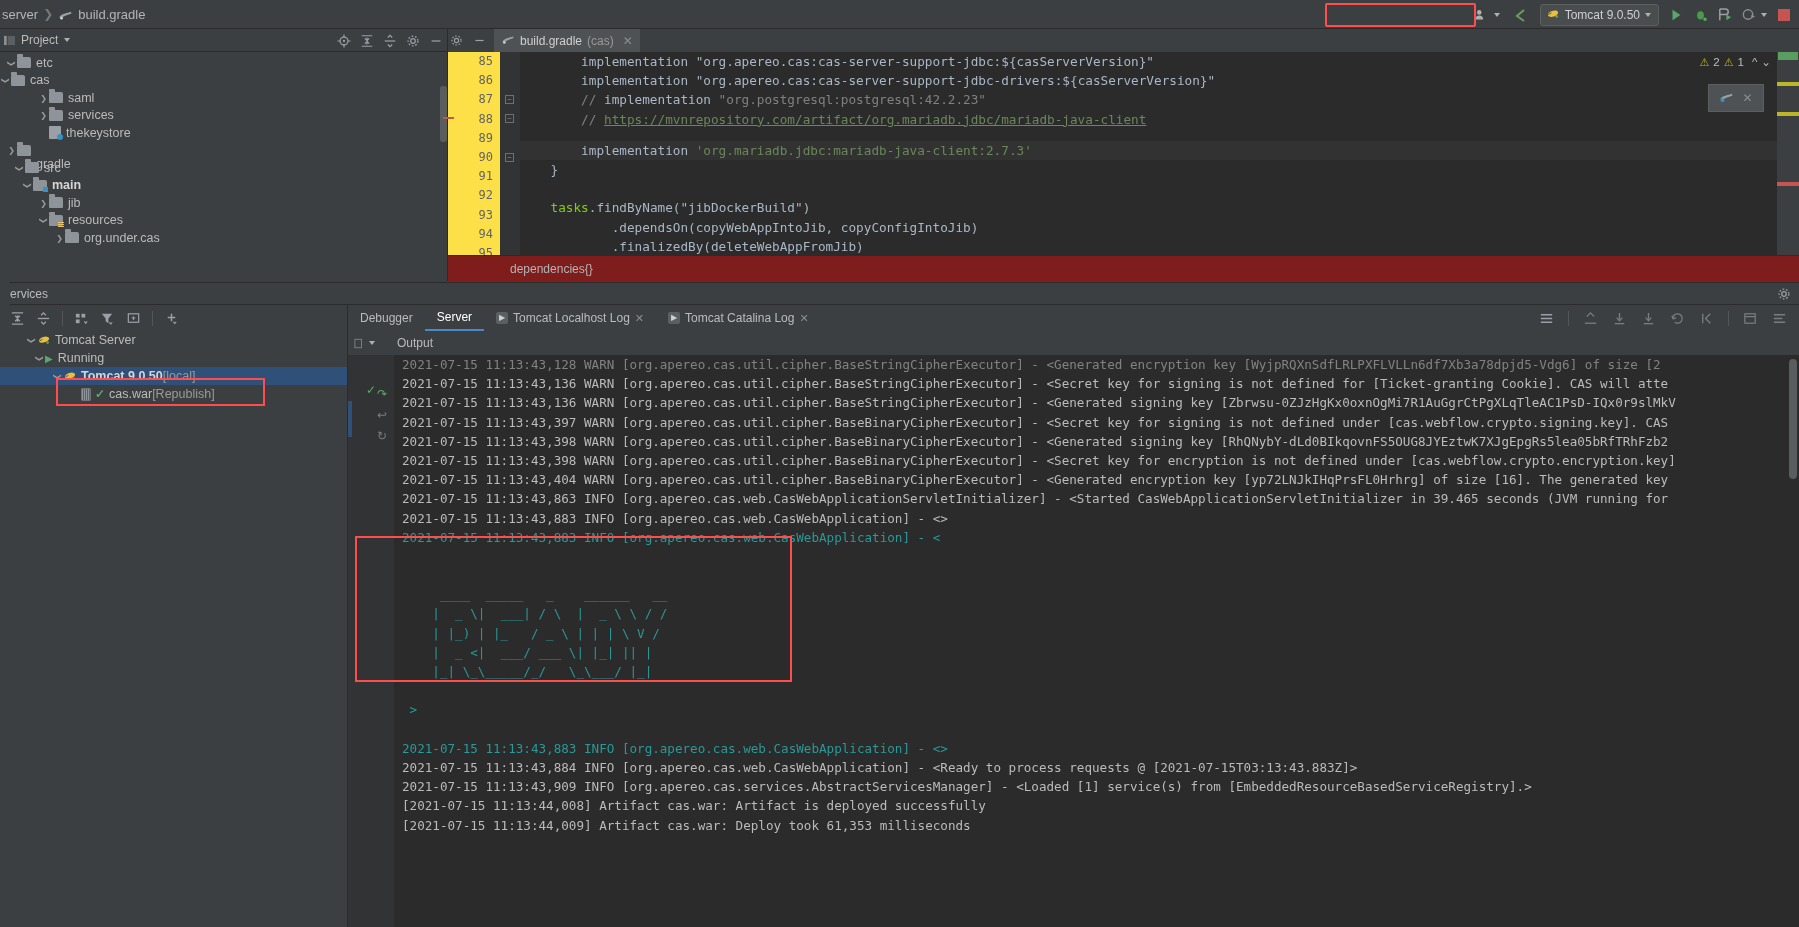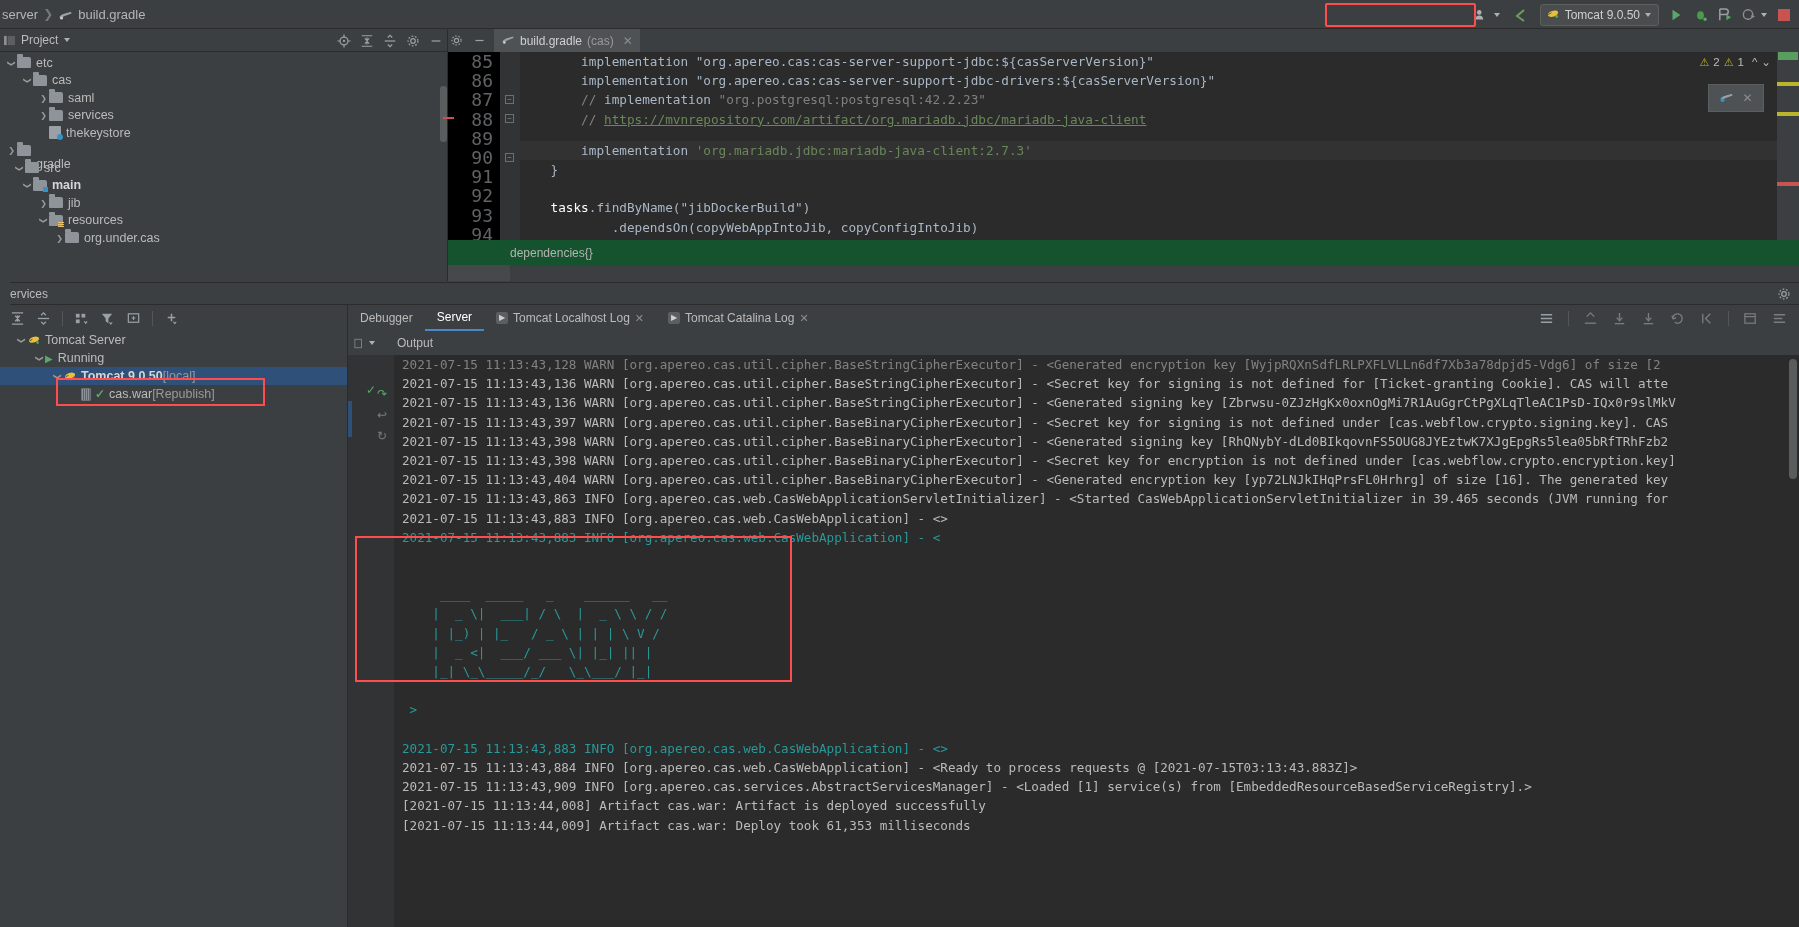--- a/index.html
+++ b/index.html
@@ -86,37 +86,37 @@
     padding: 0 7px; background: #4e5254; font-size: 12px; color: #d0d0d0;
   }
   .etab .dim { color: #9a9a9a; }
   .etab .x { color: #8d8d8d; font-size: 12px; margin-left: 4px; }
   .editor {
     position: absolute; left: 448px; top: 52px; width: 1351px; height: 203px;
     background: #2b2b2b; overflow: hidden;
   }
   .gutter {
     position: absolute; left: 0; top: 0; width: 52px; height: 203px;
-    background: #000000; color: #606366; font-family: "DejaVu Sans Mono", monospace;
-    font-size: 18px; text-align: right;
+    background: #fde047; color: #606366; font-family: "DejaVu Sans Mono", monospace;
+    font-size: 12px; text-align: right;
   }
   .gutter .ln { height: 19.2px; line-height: 19.2px; padding-right: 7px; }
   .foldcol { position:absolute; left:52px; top:0; width:20px; height:203px; background:#313335; }
   .fold-m { position:absolute; left:5px; width:9px;height:9px;border:1px solid #6c6f70; color:#8b8e8f;
     font-size:8px; line-height:7px; text-align:center; background:#313335;}
   .code {
     position: absolute; left: 72px; top: 0; width: 1279px; height: 203px;
     font-family: "DejaVu Sans Mono", monospace; font-size: 12.7px;
     white-space: pre; color: #a9b7c6;
   }
   .code .l { height: 19.2px; line-height: 19.2px; }
   .code .l.cur { background: #323232; margin-top: 12px; }
   .str { color: #6a8759; }
   .cmt { color: #808080; }
-  .fnc { color: #ffffff; }
+  .fnc { color: #84cc16; }
   .lnk { color: #6a8759; text-decoration: underline; }
   .plain { color: #a9b7c6; }
   .editor-scroll-th {
     position: absolute; left: 440px; top: 86px; width: 7px; height: 56px; background:#5a5d5e; border-radius:3px;
   }
   .redline { position:absolute; left:443px; top:117px; width:11px; height:2px; background:#c75450;}
   .inspect-bar {
     position: absolute; right: 0; top: 52px; width: 22px; height: 203px; background: #3c3f41;
   }
   .insp-warn { position:absolute; top:8px; width:22px; height:4px; background:#bbb529; left:0;}
@@ -127,22 +127,22 @@
     position:absolute; right: 28px; top: 54px; height: 16px; display:flex; align-items:center; gap:4px;
     font-size: 11.5px; color:#bbbbbb;
   }
   .warn-tri { color: #bbb529; font-size: 11px; }
   .float-panel {
     position:absolute; right: 35px; top: 84px; width: 56px; height: 28px;
     background:#4e5254; border:1px solid #5b5f60; display:flex; align-items:center; justify-content:center; gap:8px;
   }
   .split-h { position:absolute; left:448px; top:255px; width:1351px; height:1px; background:#2b2b2b;}
   .status-line {
-    position: absolute; left: 448px; top: 240px; width: 1351px; height: 25px;
-    background: #14532d; display:flex; align-items:center;
+    position: absolute; left: 448px; top: 256px; width: 1351px; height: 25px;
+    background: #7f1d1d; display:flex; align-items:center;
   }
   .status-line .txt { margin-left: 62px; font-size: 12px; color: #b4b4b4; }
   .status-grey { position:absolute; left:448px; top:256px; width:62px; height:25px; background:#45494a; }
 
   
   .svc-header {
     position: absolute; left: 0; top: 282px; width: 1799px; height: 23px;
     background: #3c3f41; display:flex; align-items:center;
     border-top: 1px solid #2b2b2b; border-bottom:1px solid #2b2b2b;
   }
@@ -336,21 +336,21 @@
       </span>
     </div>
   </div>
 
   <div class="proj-tree" id="proj-tree">
       <div class="tnode" style="padding-left: 6px;">
         <span class="tw dn-chev"></span>
         <span class="folder"></span>
         <span class="">etc</span>
       </div>
-      <div class="tnode" style="padding-left: 22px;">
+      <div class="tnode" style="">
         <span class="tw dn-chev"></span>
         <span class="folder"></span>
         <span class="">cas</span>
       </div>
       <div class="tnode" style="padding-left: 38px;">
         <span class="tw sq-chev"></span>
         <span class="folder"></span>
         <span class="">saml</span>
       </div>
       <div class="tnode" style="padding-left: 38px;">
@@ -528,21 +528,21 @@
     <span class="tb-sep"></span>
     <span>
       <svg width="15" height="15" viewBox="0 0 16 16">
           <path d="M8 3 v8 M4 7 h8" stroke="#9aa0a6" stroke-width="1.6"></path>
           <path d="M10 11.5 L11.5 13.5 L13 11.5" stroke="#9aa0a6" stroke-width="1.2" fill="none"></path>
         </svg>
     </span>
   </div>
 
   <div class="svc-tree" id="svc-tree">
-      <div class="svc-row" style="padding-left: 16px;">
+      <div class="svc-row" style="padding-left: 26px;">
         <span class="tw dn-chev"></span>
         <span class="tomcat-ico">
           <svg width="14" height="13" viewBox="0 0 16 16">
             <ellipse cx="8" cy="7" rx="6.5" ry="3.4" fill="#e8bf3a" transform="rotate(-18 8 7)"></ellipse>
             <path d="M2.5 8.5 L6 6.5" stroke="#3b3b3b" stroke-width="1"></path>
             <circle cx="12.4" cy="10.6" r="1.6" fill="#59a869"></circle>
           </svg>
         </span>
         <span class="">Tomcat Server</span>
       </div>

